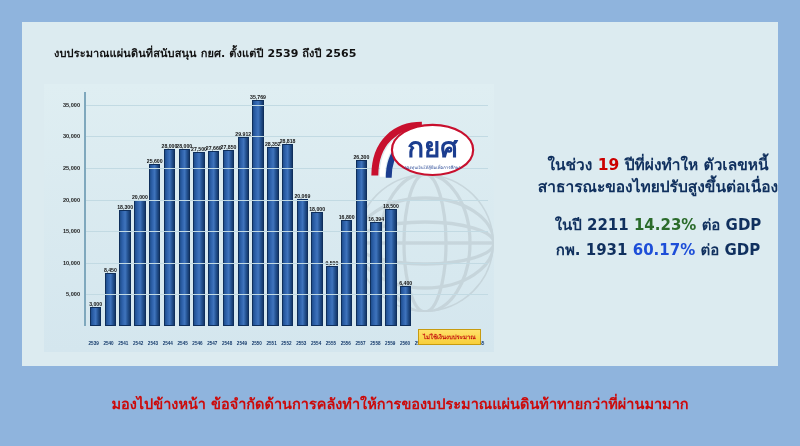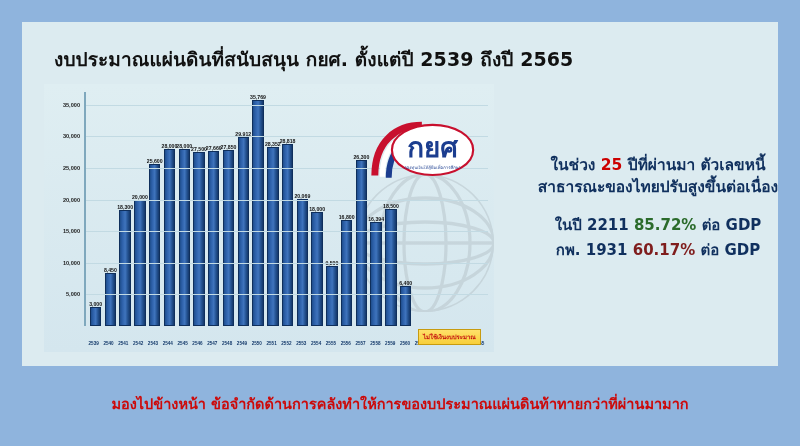--- a/index.html
+++ b/index.html
@@ -15,21 +15,21 @@
     position: absolute;
     left: 22px; top: 22px;
     width: 756px; height: 344px;
     background: #dcebf0;
   }
 
   
   #title {
     position: absolute;
     left: 32px; top: 22px;
-    font-size: 19px;
+    font-size: 11px;
     font-weight: bold;
     color: #111;
     letter-spacing: .1px;
     white-space: nowrap;
   }
 
   
   #chart-area {
     position: absolute;
     left: 22px; top: 62px;
@@ -349,23 +349,23 @@
     <ellipse cx="116" cy="56" rx="76" ry="47" fill="#ffffff" stroke="#c8102e" stroke-width="4"></ellipse>
     <text x="116" y="70" text-anchor="middle" font-family="Liberation Serif, serif" font-size="52" font-weight="bold" fill="#1b3d8f">กยศ</text>
     <text x="116" y="92" text-anchor="middle" font-family="Liberation Sans, sans-serif" font-size="8" fill="#1b3d8f">
       กองทุนเงินให้กู้ยืมเพื่อการศึกษา
     </text>
   </svg>
 
   <div id="note">ไม่ใช้เงินงบประมาณ</div>
 
   <div id="right-col">
-    <div class="rt-line"><span>ในช่วง </span><span class="hl-red">25</span><span> ปีที่ผ่านมา ตัวเลขหนี้</span></div>
+    <div class="rt-line"><span>ในช่วง </span><span class="hl-red">19</span><span> ปีที่ผ่งทำให ตัวเลขหนี้</span></div>
     <div class="rt-line">สาธารณะของไทยปรับสูงขึ้นต่อเนื่อง</div>
 
     <div class="gdp-block" id="gdp-rows">
-        <div class="gdp-line"><span>ในปี 2211 </span><span style="color: rgb(43, 107, 43);">85.72%</span><span> ต่อ GDP</span></div>
-        <div class="gdp-line"><span>กพ. 1931 </span><span style="color: #7f1d1d; text-align: center;">60.17%</span><span> ต่อ GDP</span></div>
+        <div class="gdp-line"><span>ในปี 2211 </span><span style="color: rgb(43, 107, 43);">14.23%</span><span> ต่อ GDP</span></div>
+        <div class="gdp-line"><span>กพ. 1931 </span><span style="color: #1d4ed8; text-align: center;">60.17%</span><span> ต่อ GDP</span></div>
       </div>
   </div>
 </div>
 
 <div id="caption">มองไปข้างหน้า ข้อจำกัดด้านการคลังทำให้การของบประมาณแผ่นดินท้าทายกว่าที่ผ่านมามาก</div>
 
 </body></html>

